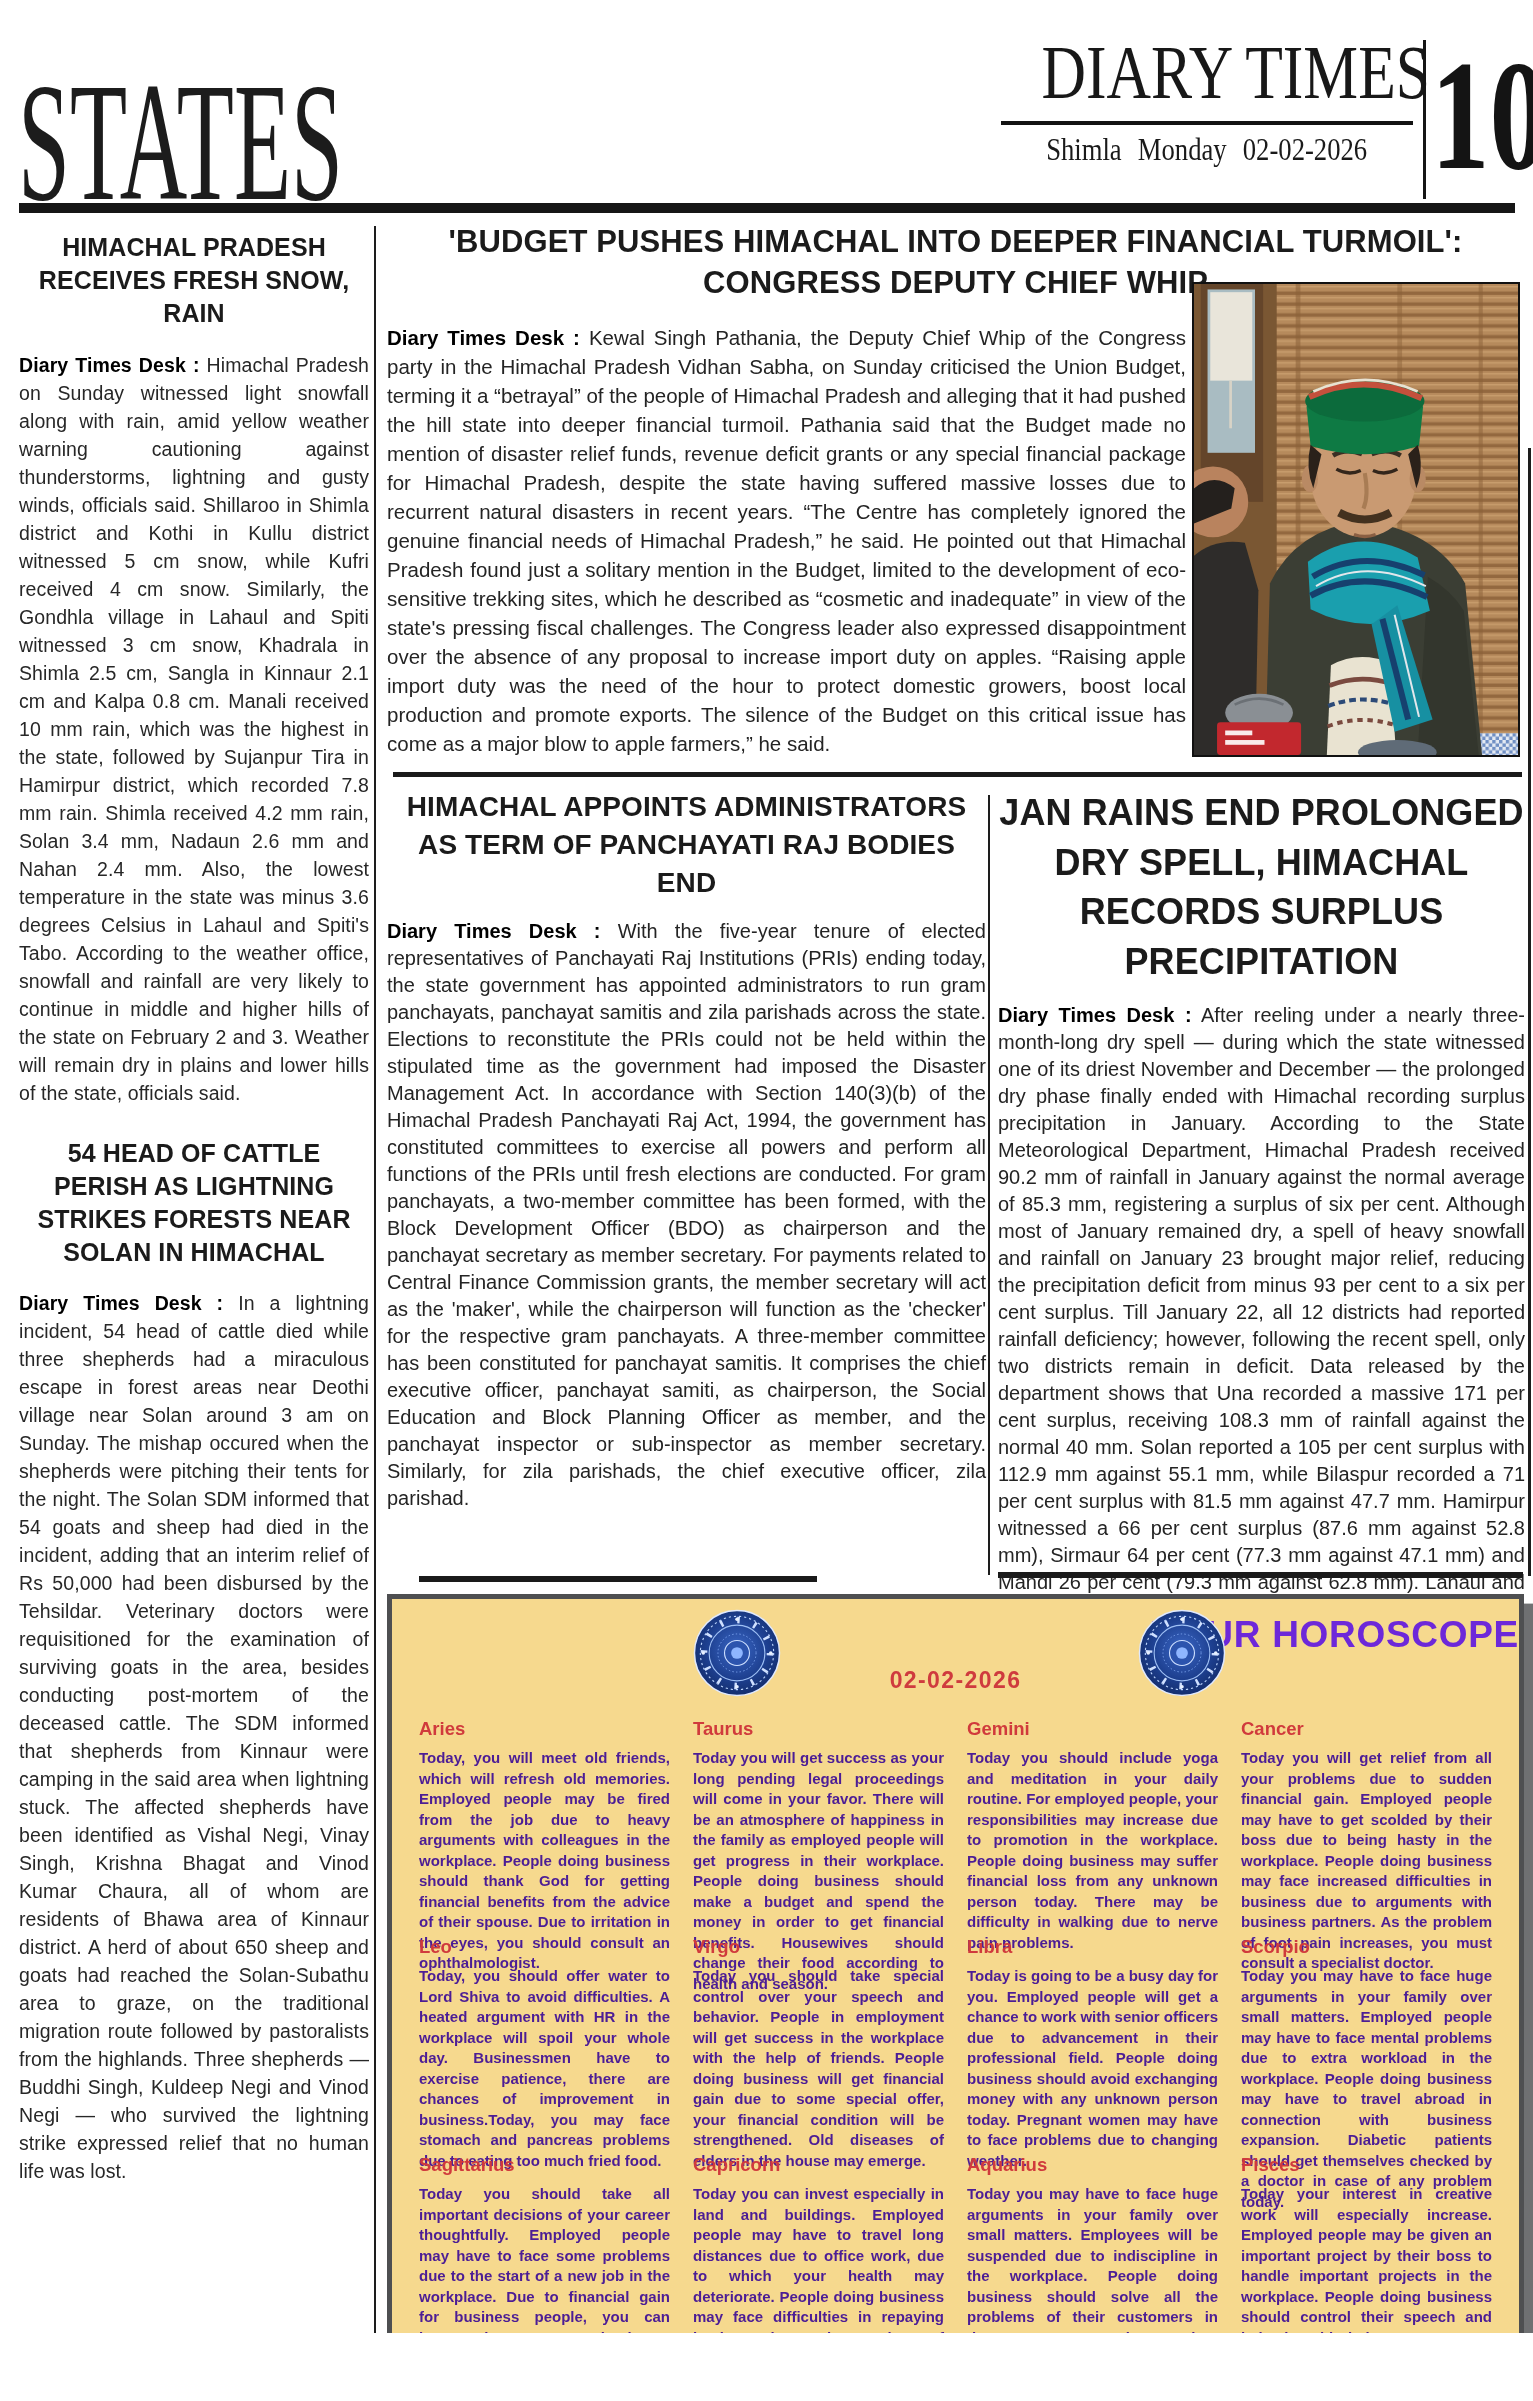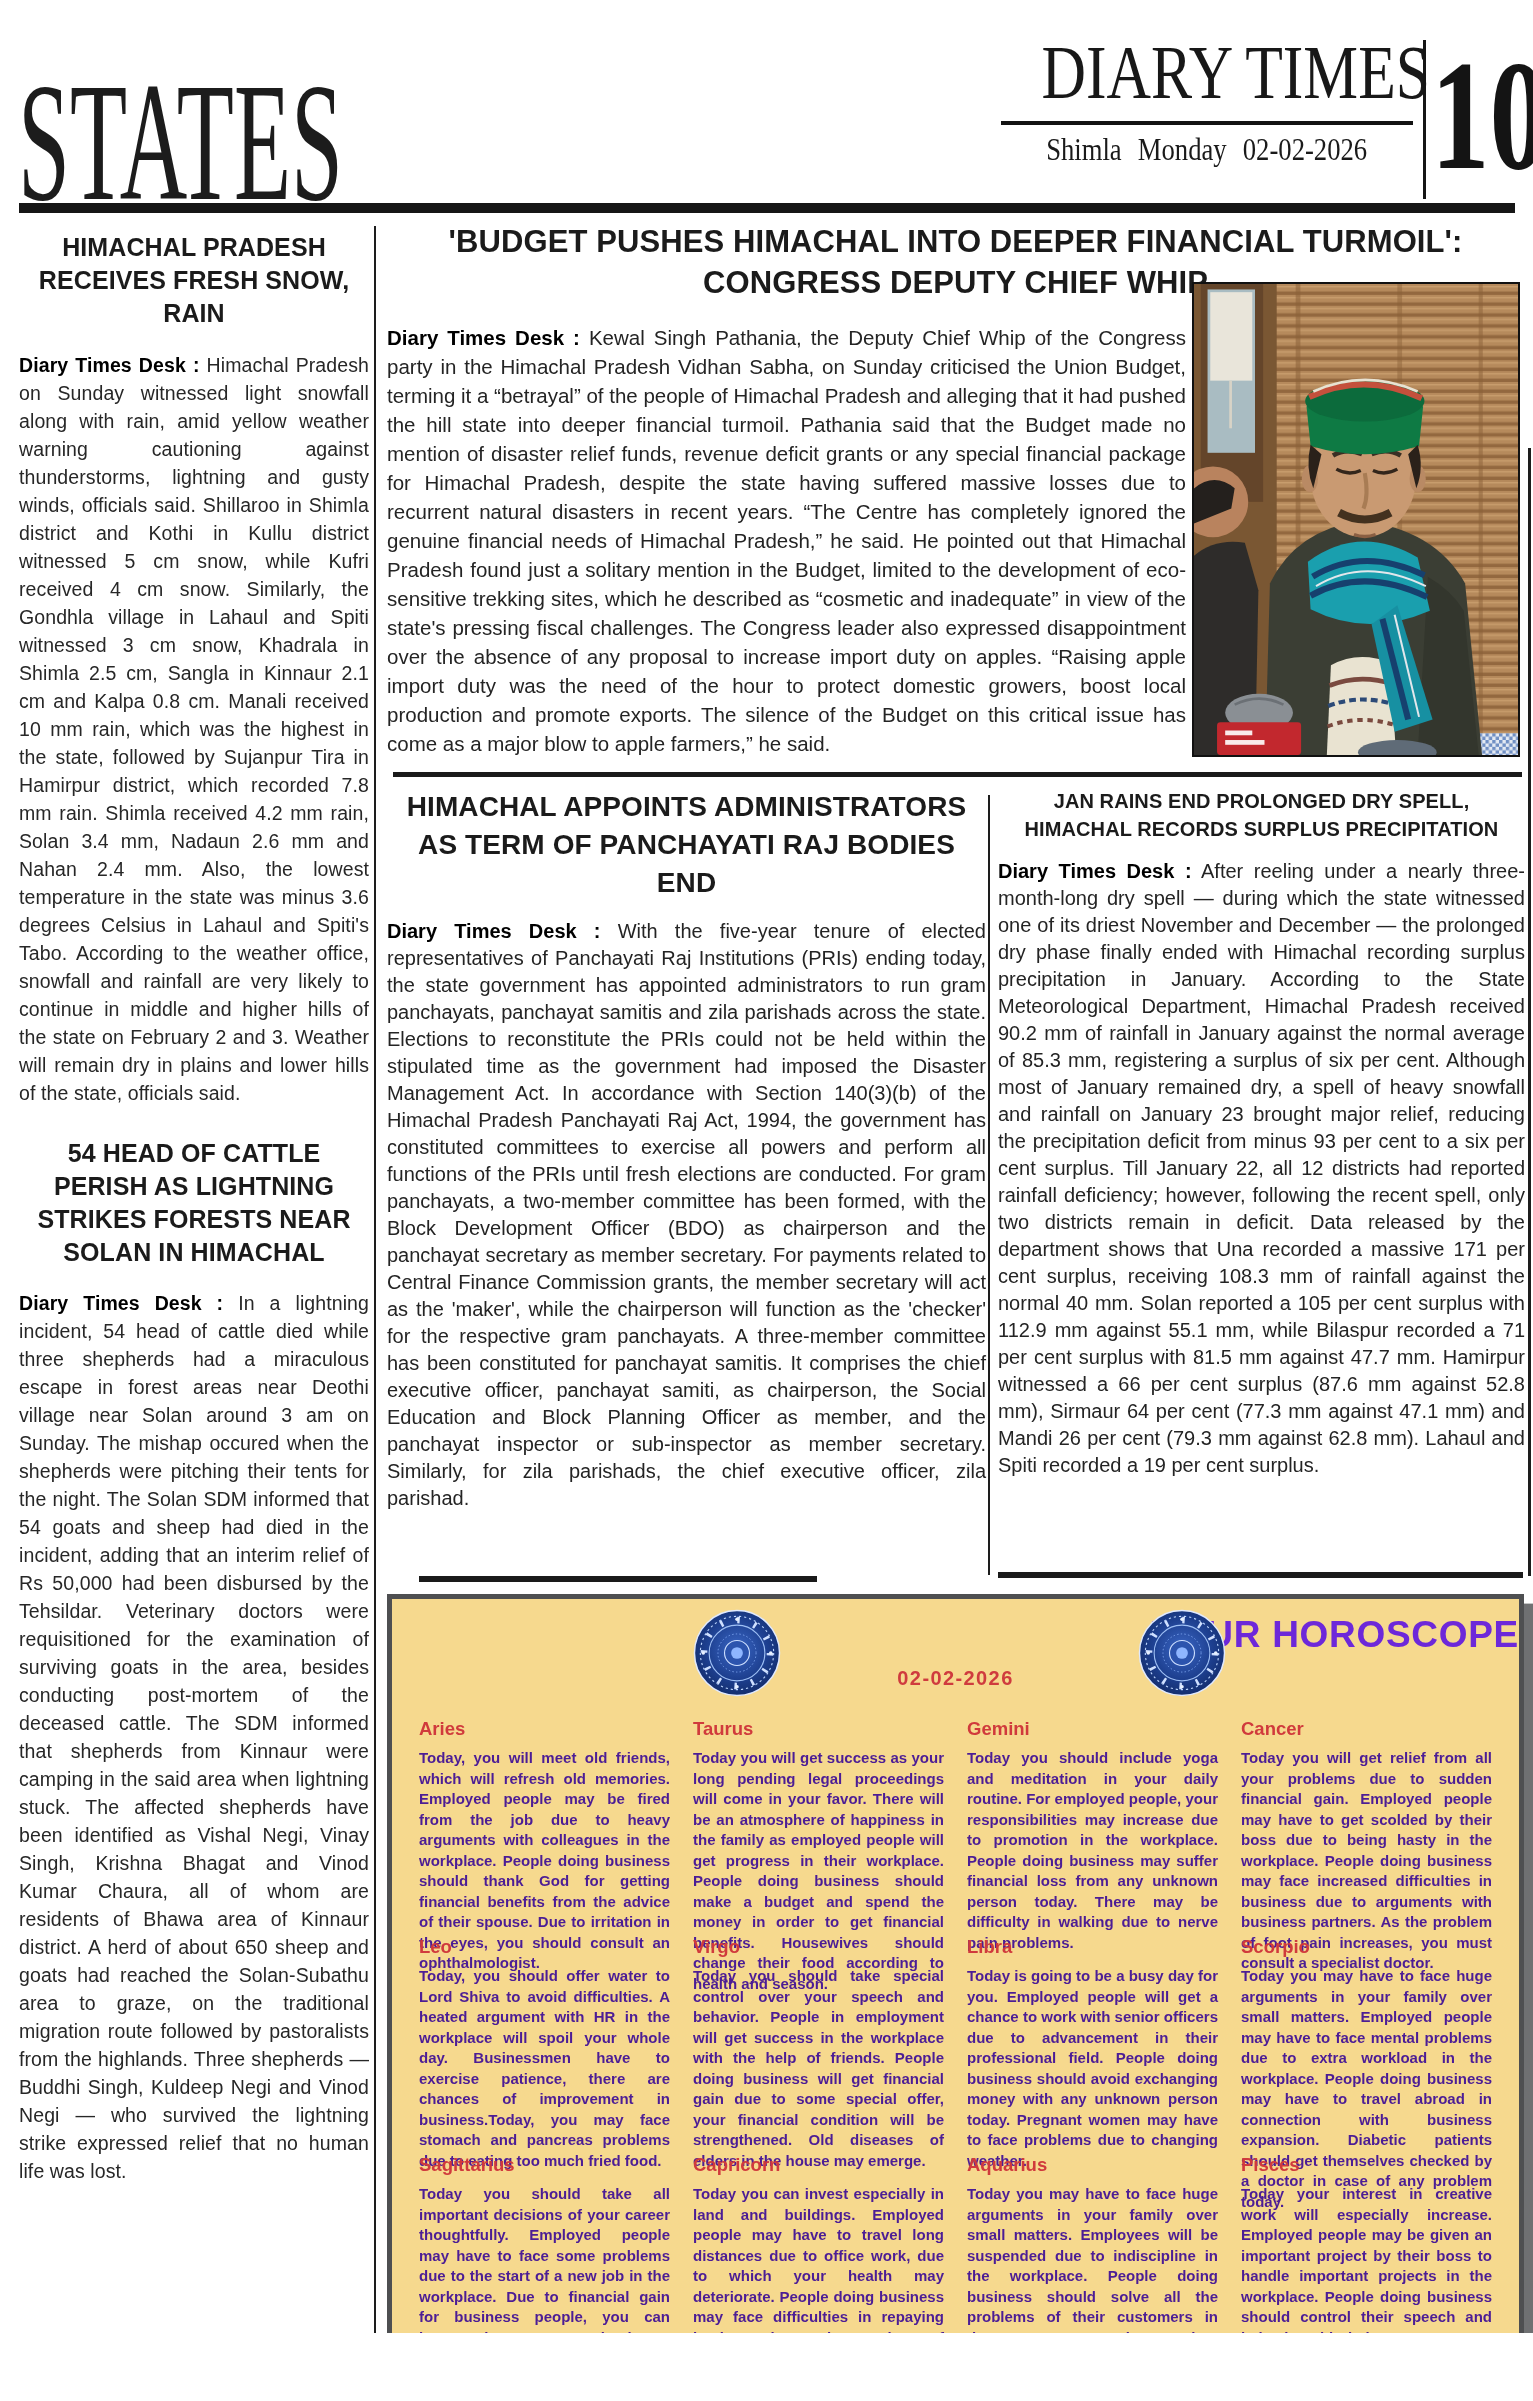--- a/index.html
+++ b/index.html
@@ -56,34 +56,34 @@
   .body-grot { font-size:20.5px; line-height:29px; text-align:justify; color:#242424; }
   .photo-frame {
     position:absolute; left:805px; top:60px; width:328px; height:475px;
     border:2.7px solid #111; background:#b68a5c;
   }
   .photo-frame svg { display:block; width:100%; height:100%; }
   .art-panchayati { position:absolute; left:387px; top:788px; width:599px; }
   .art-panchayati .headline { font-size:28px; line-height:1.35; margin-bottom:16.4px; }
   .art-panchayati .body-grot { font-size:20px; line-height:27px; }
   .art-rains { position:absolute; left:998px; top:788px; width:527px; }
-  .art-rains .headline { font-size:20px; line-height:1.38; margin-bottom:15px; }
+  .art-rains .headline { font-size:36px; line-height:1.38; margin-bottom:15px; }
   .art-rains .body-grot { font-size:20px; line-height:27px; }
   
   .horoscope {
     position:absolute; left:387px; top:1594px; width:1137px; height:781px;
     background:#f6d98e; border:5.5px solid #4e4f51; box-shadow:9.6px 9.6px 0 #6f7072;
     overflow:hidden;
   }
   .h-head { position:relative; height:108px; }
   .h-title {
     text-align:right; padding-top:15px; font-size:37px; font-weight:bold;
     color:#6d28d9; letter-spacing:0.7px;
   }
-  .h-date { text-align:center; margin-top:11px; font-size:20px; font-weight:bold; color:#cf3b3e; letter-spacing:1.4px; }
+  .h-date { text-align:center; margin-top:11px; font-size:23px; font-weight:bold; color:#cf3b3e; letter-spacing:1.4px; }
   .wheel { position:absolute; top:9.6px; width:88px; height:88px; }
   .wheel.left  { left:301px; }
   .wheel.right { left:746px; }
   .h-grid {
     display:grid; grid-template-columns:repeat(4, 1fr); column-gap:23px;
     grid-auto-rows:218px; padding:11px 27px 0 27px;
   }
   .sign-name { color:#d03a3c; font-size:18.5px; font-weight:bold; margin-bottom:8.2px; }
   .sign-text {
     font-size:15px; line-height:20.5px; font-weight:bold; text-align:justify; color:#4c1d95;

